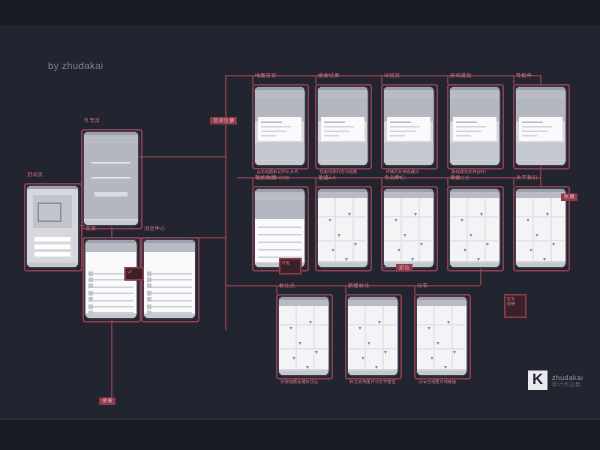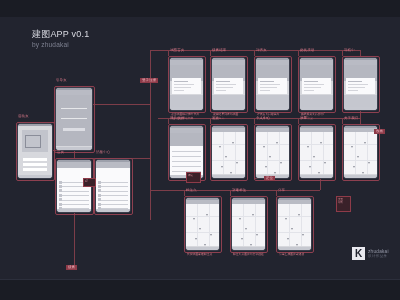--- a/index.html
+++ b/index.html
@@ -64,21 +64,20 @@
   .rbox .rtxt{font-size:2.6px;color:#d9909c;padding:1px;line-height:1.3;}
 </style>
 </head>
 <body>
 
 <div id="stage">
 
   <div class="band top"></div>
   <div class="band bot"></div>
 
-  <div class="title">建图APP v0.1</div>
   <div class="subtitle">by zhudakai</div>
 
   <div id="lines">
       <div class="ln v" style="left: 54px; top: 100px; height: 50px;"></div>
       <div class="ln h" style="left: 54px; top: 100px; width: 2px;"></div>
       <div class="ln h" style="left: 52px; top: 150px; width: 5px;"></div>
       <div class="ln v" style="left: 74px; top: 150px; height: 8px;"></div>
       <div class="ln h" style="left: 74px; top: 158px; width: 24px;"></div>
       <div class="ln v" style="left: 98px; top: 158px; height: 2px;"></div>
       <div class="ln v" style="left: 74px; top: 158px; height: 2px;"></div>

